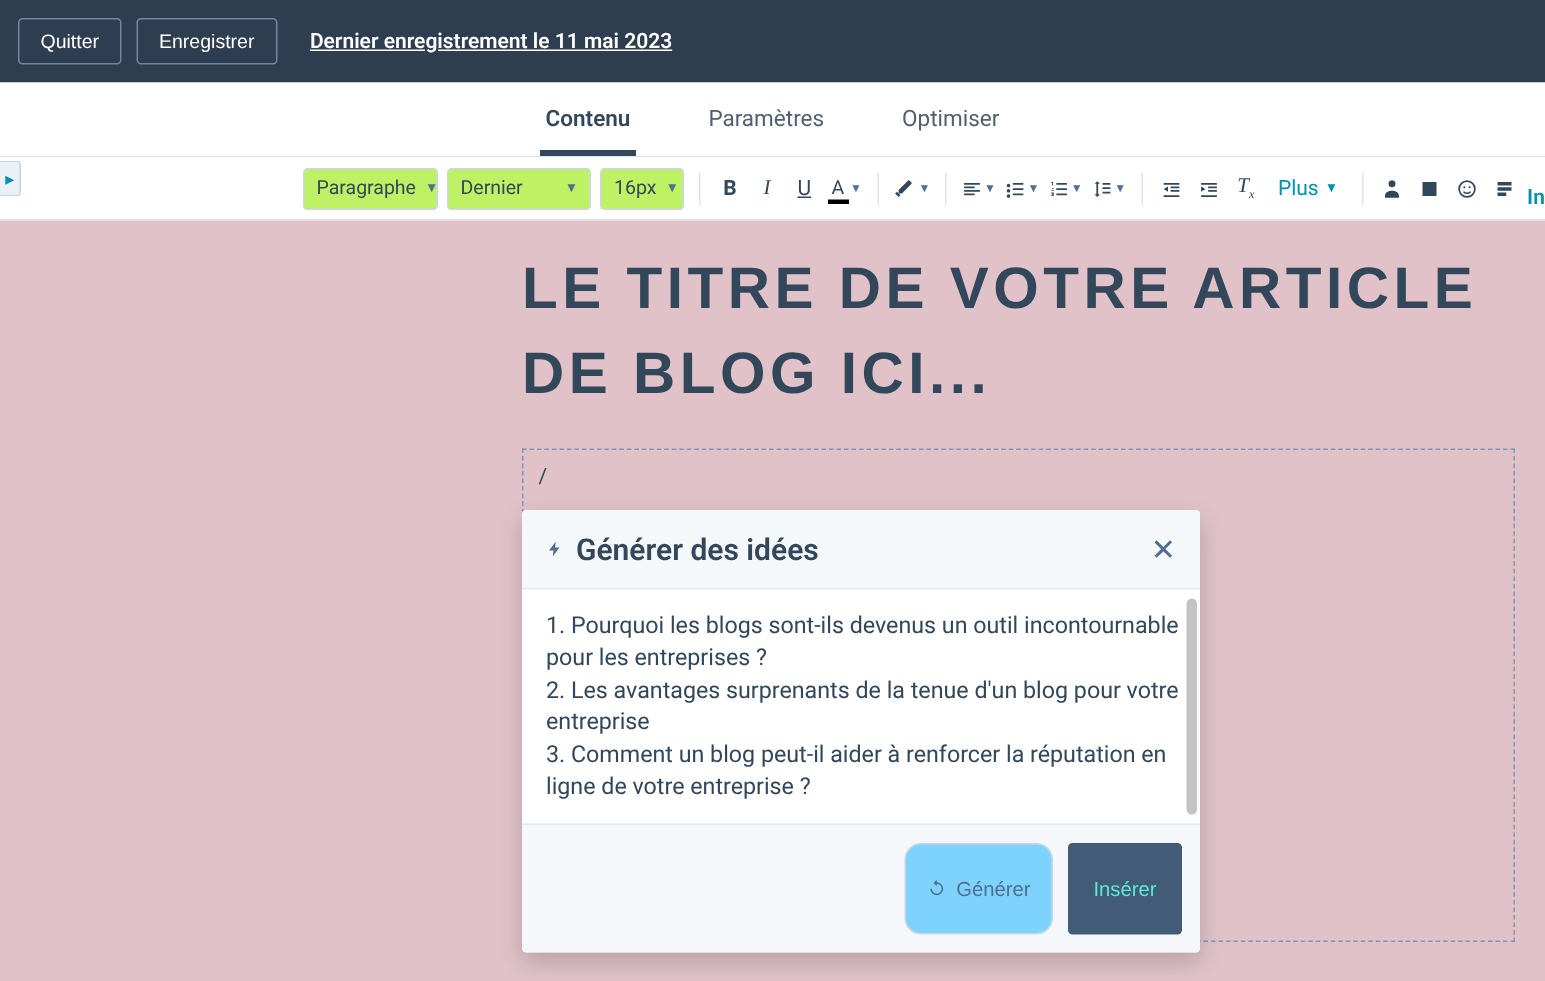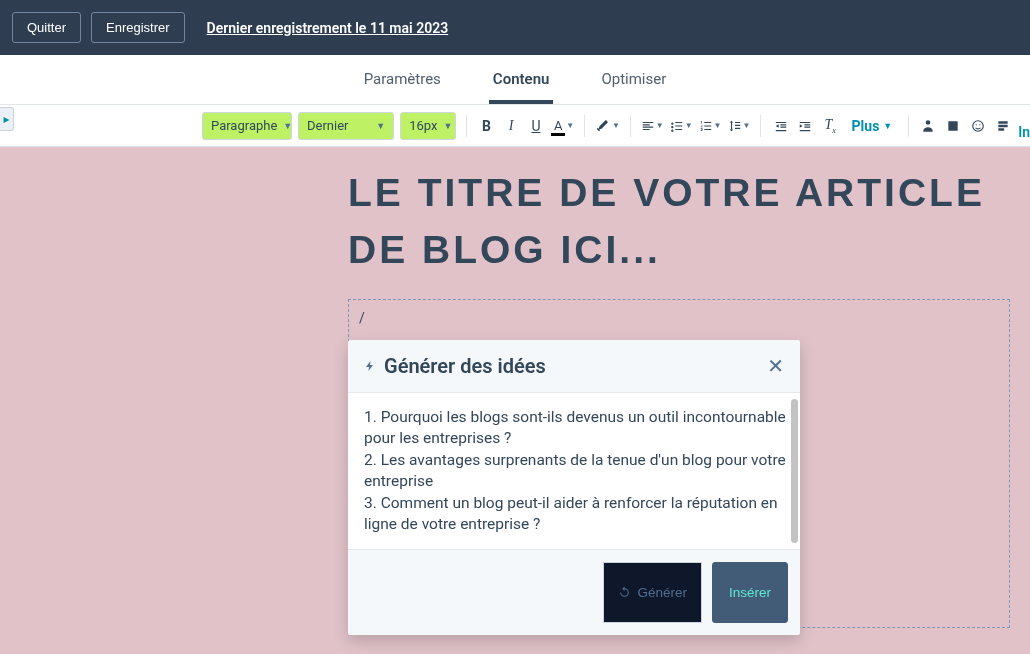--- a/index.html
+++ b/index.html
@@ -139,21 +139,21 @@
     background: #000;
   }
   .high-a {
     position: relative;
     display: inline-block;
     width: 16px;
     text-align: center;
   }
   .plus-link {
     color: #0091ae;
-    font-weight: 700;
+    font-weight: 400;
     font-size: 14px;
     display: flex;
     align-items: center;
     gap: 4px;
     cursor: pointer;
     margin: 0 6px;
   }
   .ins-link {
     color: #0091ae;
     font-weight: 600;
@@ -242,24 +242,24 @@
   }
   .ai-foot {
     background: #f5f8fa;
     padding: 12px;
     display: flex;
     justify-content: flex-end;
     gap: 10px;
     border-top: 1px solid #e5e9ef;
   }
   .btn-gen {
-    background: #0f172a;
+    background: #7dd3fc;
     color: #506e91;
     border: 1px solid #cbd6e2;
-    border-radius: 0;
+    border-radius: 11px;
     padding: 22px 14px;
     font-size: 13.5px;
     cursor: pointer;
     display: flex;
     align-items: center;
     gap: 6px;
   }
   .btn-ins {
     background: #425b76;
     color: #5eead4;
@@ -274,22 +274,22 @@
 </head>
 <body>
 
 <div class="top-bar">
   <button class="btn-outline">Quitter</button>
   <button class="btn-outline">Enregistrer</button>
   <a class="save-info">Dernier enregistrement le 11 mai 2023</a>
 </div>
 
 <div class="tabs-bar">
+  <div class="tab active">Contenu</div>
   <div class="tab">Paramètres</div>
-  <div class="tab active">Contenu</div>
   <div class="tab">Optimiser</div>
 </div>
 
 <div class="expand-handle">
   <span>▸</span>
 </div>
 
 <div class="toolbar">
   <div class="tb-select para">
     <span>Paragraphe</span>

